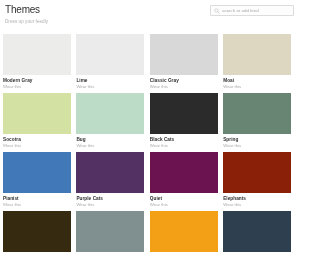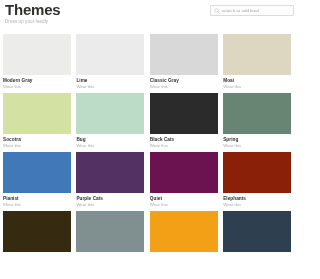--- a/index.html
+++ b/index.html
@@ -24,22 +24,22 @@
   }
 
   
   .header {
     position: relative;
     height: 33px;
     padding: 4px 10px 0 5px;
     box-sizing: border-box;
   }
   .page-title {
-    font-size: 15px;
-    font-weight: bold;
+    font-size: 10px;
+    font-weight: normal;
     color: #30302f;
     letter-spacing: -0.2px;
     line-height: 12px;
     margin: 0;
     padding: 0;
   }
   .page-subtitle {
     font-size: 4.6px;
     color: #b0b0b0;
     line-height: 7px;

